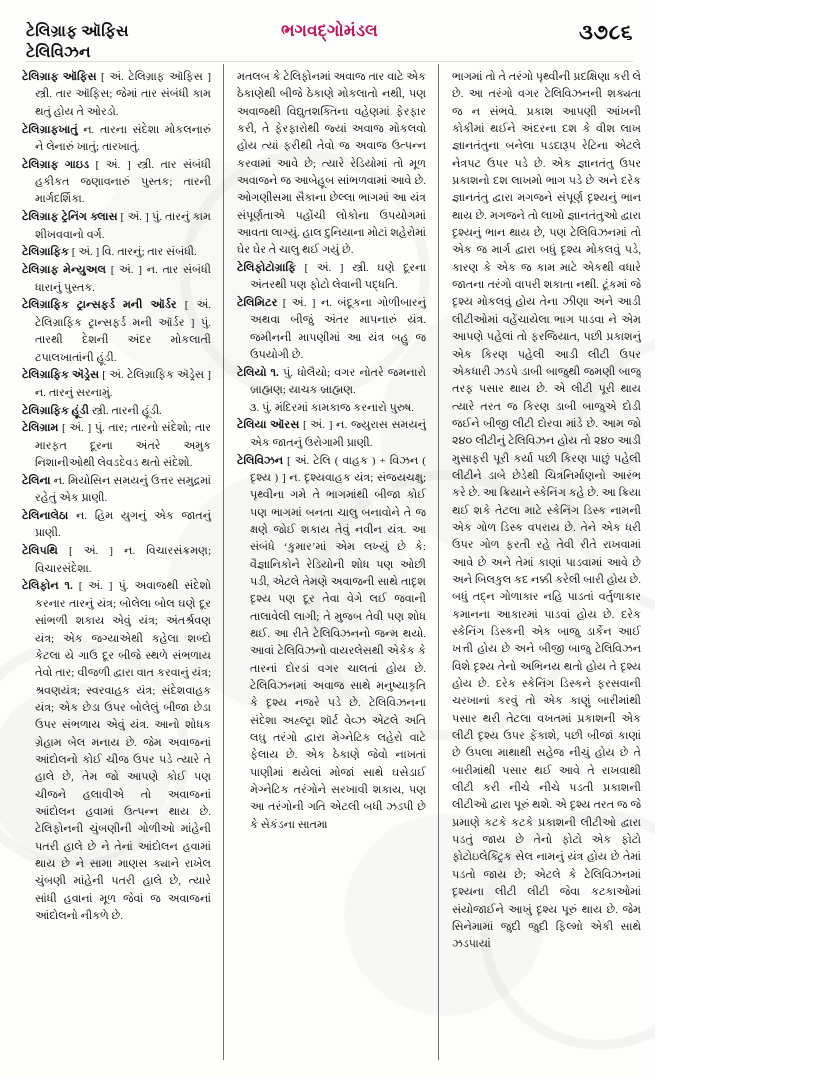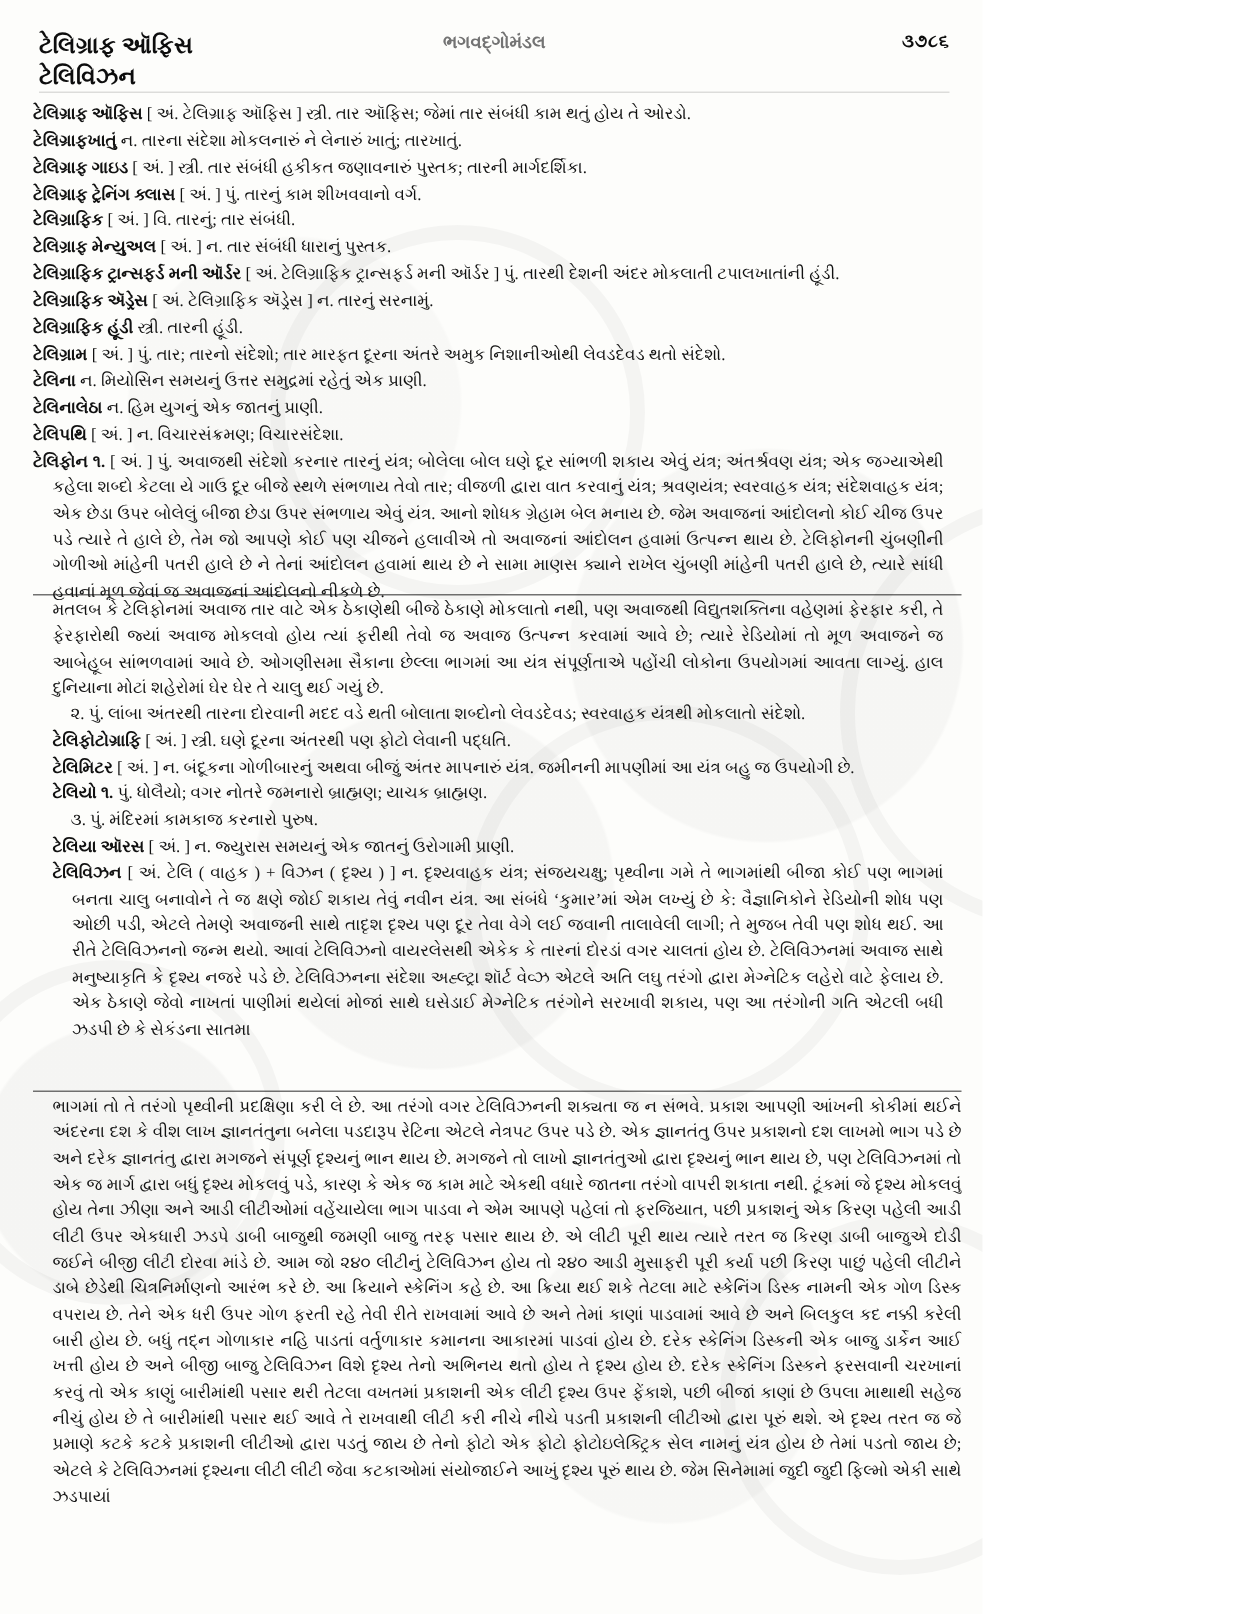--- a/index.html
+++ b/index.html
@@ -55,29 +55,29 @@
     color: #0d0d0d;
     letter-spacing: .2px;
   }
   .rh-left .rh-l2 { display: block; }
   .rh-center {
     position: absolute;
     left: 0; right: 0;
     top: 1px;
     text-align: center;
     font-weight: bold;
-    font-size: 12px;
-    color: #737373;
+    font-size: 17px;
+    color: #be185d;
   }
   .rh-right {
     position: absolute;
     right: 0;
     top: 0px;
     font-weight: bold;
-    font-size: 12px;
+    font-size: 21px;
     color: #0d0d0d;
     letter-spacing: .5px;
   }
   #head-rule {
     position: absolute;
     left: 26px;
     right: 22px;
     top: 61px;
     height: 1px;
     background: rgba(0,0,0,0.13);
@@ -85,21 +85,20 @@
 
   
   #columns {
     position: absolute;
     left: 22px;
     right: 14px;
     top: 68px;
     bottom: 14px;
     display: flex;
     align-items: flex-start;
-    flex-direction: column;
   }
   .col {
     flex: 1 1 0;
     position: relative;
     overflow: hidden;
     font-size: 11.2px;
     line-height: 17.35px;
     color: #111;
     text-align: justify;
     text-justify: inter-word;
@@ -181,21 +180,20 @@
           <p class="entry"><span class="hw">ટેલિપથિ</span><span>  [ અં. ]   ન.   વિચારસંક્રમણ; વિચારસંદેશા.</span></p>
           <p class="entry"><span class="hw">ટેલિફોન ૧.</span><span> [ અં. ] પું. અવાજથી સંદેશો કરનાર તારનું યંત્ર; બોલેલા બોલ ઘણે દૂર સાંભળી શકાય એવું યંત્ર; અંતર્શ્રવણ યંત્ર; એક જગ્યાએથી કહેલા શબ્દો કેટલા યે ગાઉ દૂર બીજે સ્થળે સંભળાય તેવો તાર; વીજળી દ્વારા વાત કરવાનું યંત્ર; શ્રવણયંત્ર; સ્વરવાહક યંત્ર; સંદેશવાહક યંત્ર; એક છેડા ઉપર બોલેલું બીજા છેડા ઉપર સંભળાય એવું યંત્ર. આનો શોધક ગ્રેહામ બેલ મનાય છે. જેમ અવાજનાં આંદોલનો કોઈ ચીજ ઉપર પડે ત્યારે તે હાલે છે, તેમ જો આપણે કોઈ પણ ચીજને હલાવીએ તો અવાજનાં આંદોલન હવામાં ઉત્પન્ન થાય છે. ટેલિફોનની ચુંબણીની ગોળીઓ માંહેની પતરી હાલે છે ને તેનાં આંદોલન હવામાં થાય છે ને સામા માણસ ક્યાને રાખેલ ચુંબણી માંહેની પતરી હાલે છે, ત્યારે સાંધી હવાનાં મૂળ જેવાં જ અવાજનાં આંદોલનો નીકળે છે.</span></p>
         </div>
     </div>
 
     <div class="col-rule"></div>
 
     <div class="col col-2">
       <div>
           <p class="para">મતલબ કે ટેલિફોનમાં અવાજ તાર વાટે એક ઠેકાણેથી બીજે ઠેકાણે મોકલાતો નથી, પણ અવાજથી વિદ્યુતશક્તિના વહેણમાં ફેરફાર કરી, તે ફેરફારોથી જ્યાં અવાજ મોકલવો હોય ત્યાં ફરીથી તેવો જ અવાજ ઉત્પન્ન કરવામાં આવે છે; ત્યારે રેડિયોમાં તો મૂળ અવાજને જ આબેહૂબ સાંભળવામાં આવે છે. ઓગણીસમા સૈકાના છેલ્લા ભાગમાં આ યંત્ર સંપૂર્ણતાએ પહોંચી લોકોના ઉપયોગમાં આવતા લાગ્યું. હાલ દુનિયાના મોટાં શહેરોમાં ઘેર ઘેર તે ચાલુ થઈ ગયું છે.</p>
-          <p class="para ind">૨. પું. લાંબા અંતરથી તારના દોરવાની મદદ વડે થતી બોલાતા શબ્દોનો લેવડદેવડ; સ્વરવાહક યંત્રથી મોકલાતો સંદેશો.</p>
           <p class="entry"><span class="hw">ટેલિફોટોગ્રાફિ</span><span> [ અં. ] સ્ત્રી. ઘણે દૂરના અંતરથી પણ ફોટો લેવાની પદ્ધતિ.</span></p>
           <p class="entry"><span class="hw">ટેલિમિટર</span><span> [ અં. ] ન. બંદૂકના ગોળીબારનું અથવા બીજું અંતર માપનારું યંત્ર. જમીનની માપણીમાં આ યંત્ર બહુ જ ઉપયોગી છે.</span></p>
           <p class="entry"><span class="hw">ટેલિયો ૧.</span><span> પું. ધોલૈયો; વગર નોતરે જમનારો બ્રાહ્મણ; યાચક બ્રાહ્મણ.</span></p>
           <p class="para ind">૩. પું. મંદિરમાં કામકાજ કરનારો પુરુષ.</p>
           <p class="entry"><span class="hw">ટેલિયા ઑરસ</span><span> [ અં. ] ન. જ્યુરાસ સમયનું એક જાતનું ઉરોગામી પ્રાણી.</span></p>
           <p class="entry"><span class="hw">ટેલિવિઝન</span><span> [ અં. ટેલિ ( વાહક ) + વિઝન ( દૃશ્ય ) ] ન. દૃશ્યવાહક યંત્ર; સંજયચક્ષુ; પૃથ્વીના ગમે તે ભાગમાંથી બીજા કોઈ પણ ભાગમાં બનતા ચાલુ બનાવોને તે જ ક્ષણે જોઈ શકાય તેવું નવીન યંત્ર. આ સંબંધે ‘કુમાર’માં એમ લખ્યું છે કે: વૈજ્ઞાનિકોને રેડિયોની શોધ પણ ઓછી પડી, એટલે તેમણે અવાજની સાથે તાદૃશ દૃશ્ય પણ દૂર તેવા વેગે લઈ જવાની તાલાવેલી લાગી; તે મુજબ તેવી પણ શોધ થઈ. આ રીતે ટેલિવિઝનનો જન્મ થયો. આવાં ટેલિવિઝનો વાયરલેસથી એકેક કે તારનાં દોરડાં વગર ચાલતાં હોય છે. ટેલિવિઝનમાં અવાજ સાથે મનુષ્યાકૃતિ કે દૃશ્ય નજરે પડે છે. ટેલિવિઝનના સંદેશા અહ્લ્ટ્રા શૉર્ટ વેવ્ઝ એટલે અતિ લઘુ તરંગો દ્વારા મેગ્નેટિક લહેરો વાટે ફેલાય છે. એક ઠેકાણે જેવો નાખતાં પાણીમાં થયેલાં મોજાં સાથે ઘસેડાઈ મેગ્નેટિક તરંગોને સરખાવી શકાય, પણ આ તરંગોની ગતિ એટલી બધી ઝડપી છે કે સેકંડના સાતમા</span></p>
         </div>
     </div>
 
     <div class="col-rule"></div>

